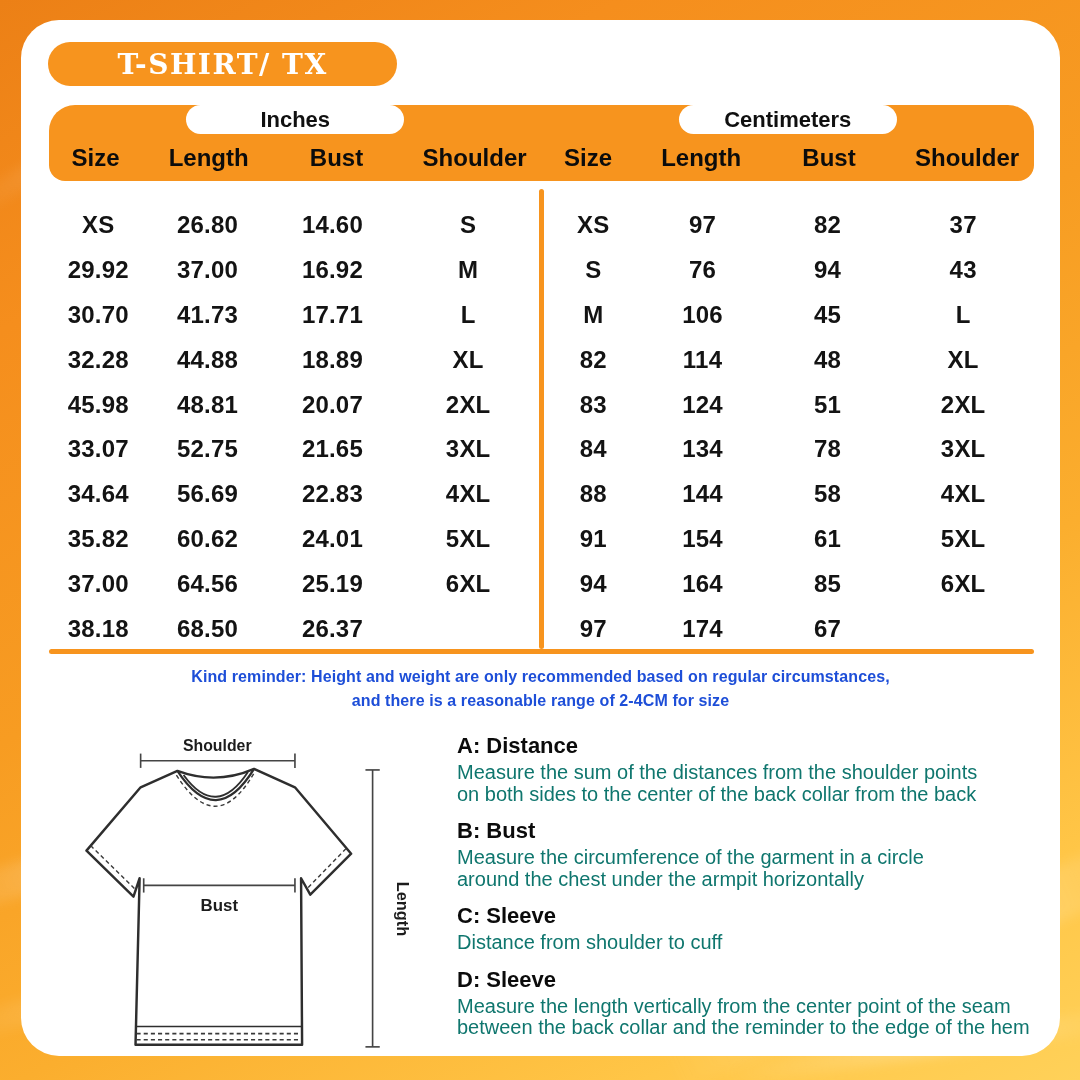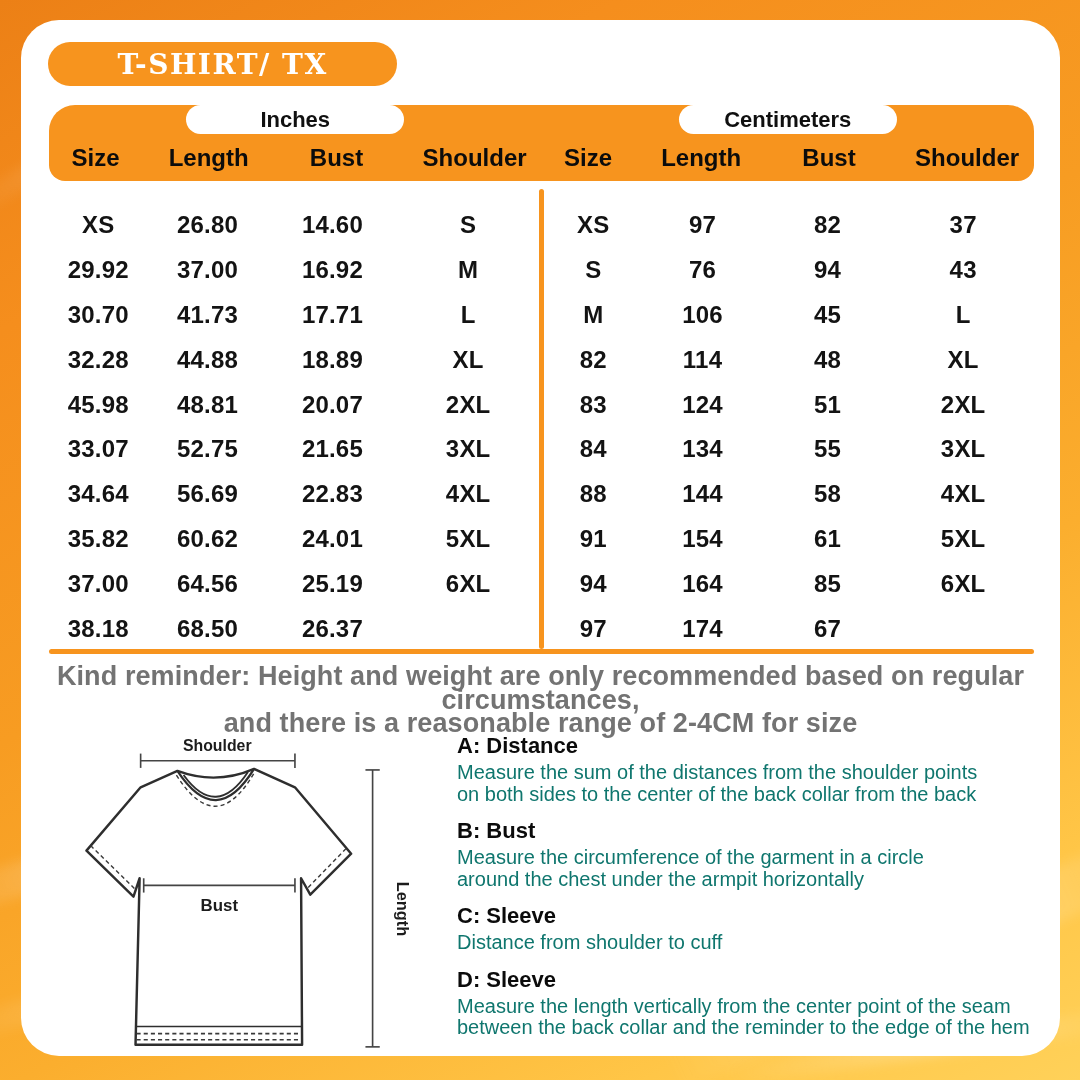--- a/index.html
+++ b/index.html
@@ -66,21 +66,21 @@
     font-size:24px; font-weight:bold; color:#131313; letter-spacing:.2px;
   }
   .v-divider { width:5px; background:#F7941E; border-radius:3px; margin:8px 0 2px; }
   .h-divider {
     position:absolute; left:28px; top:629px; width:985px; height:5px;
     background:#F7941E; border-radius:3px;
   }
 
   .reminder {
     position:absolute; left:0; top:645px; width:100%;
-    text-align:center; font-size:27px; font-weight:bold; color:#737373;
+    text-align:center; font-size:16px; font-weight:bold; color:#1d4ed8;
     line-height:23.5px; letter-spacing:.1px;
   }
 
   .tee-svg { position:absolute; left:56px; top:706px; width:348px; height:327px; }
   .tee-label { font-family:"Liberation Sans", sans-serif; font-weight:bold; fill:#1c1c1c; }
 
   .instructions { position:absolute; left:436px; top:714px; width:586px; }
   .instr + .instr { margin-top:14px; }
   .instr-title { font-size:22px; font-weight:bold; color:#0b0b0b; line-height:24px; margin:0 0 4px; }
   .instr-line { font-size:20px; color:#0f766e; line-height:21.5px; }
@@ -186,21 +186,21 @@
         <div class="cell">82</div>
         <div class="cell">114</div>
         <div class="cell">48</div>
         <div class="cell">XL</div>
         <div class="cell">83</div>
         <div class="cell">124</div>
         <div class="cell">51</div>
         <div class="cell">2XL</div>
         <div class="cell">84</div>
         <div class="cell">134</div>
-        <div class="cell">55</div>
+        <div class="cell">78</div>
         <div class="cell">3XL</div>
         <div class="cell">88</div>
         <div class="cell">144</div>
         <div class="cell">58</div>
         <div class="cell">4XL</div>
         <div class="cell">91</div>
         <div class="cell">154</div>
         <div class="cell">61</div>
         <div class="cell">5XL</div>
         <div class="cell">94</div>

